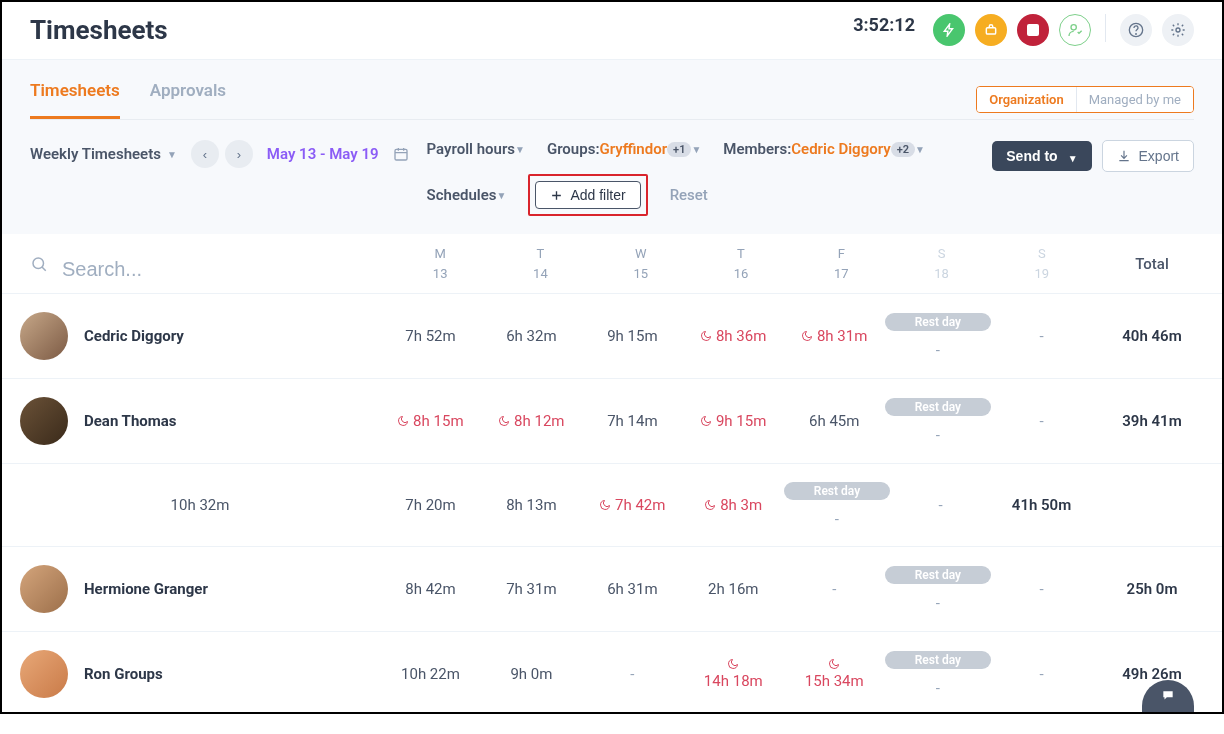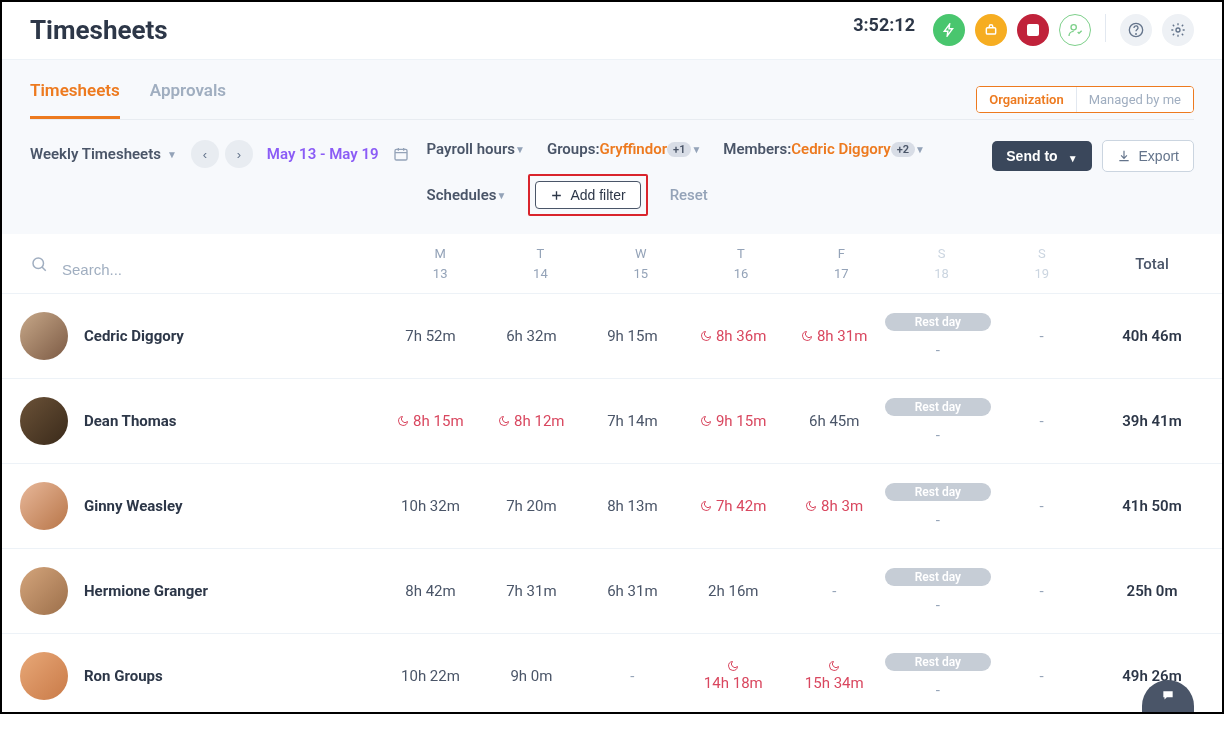--- a/index.html
+++ b/index.html
@@ -45,21 +45,21 @@
 .highlight-box { border:2px solid #d9242c; padding:5px; border-radius:2px; }
 .reset { color:#94a3b8; font-size:15px; font-weight:500; cursor:pointer; }
 
 .right-actions { display:flex; gap:10px; align-items:center; flex-shrink:0; margin-left:auto; }
 .send-btn { background:#3a475b; color:#fff; border:none; border-radius:5px; padding:7px 14px; font-size:14px; font-weight:700; display:flex; align-items:flex-end; gap:10px; cursor:pointer; }
 .export-btn { background:#fff; border:1px solid #cbd5e0; border-radius:5px; padding:7px 14px; font-size:14px; color:#64748b; font-weight:500; display:flex; align-items:center; gap:8px; cursor:pointer; }
 
 .table-wrap { background:#fff; }
 .thead-row { display:grid; grid-template-columns: 360px repeat(7, 1fr) 120px; align-items:center; border-bottom:1px solid #edf2f7; padding:10px 10px 10px 28px; }
 .search-cell { display:flex; align-items:center; gap:14px; color:#a0aec0; }
-.search-cell input { border:none; font-size:15px; color:#7f1d1d; outline:none; width:200px;margin-top:12px; }
+.search-cell input { border:none; font-size:20px; color:#7f1d1d; outline:none; width:200px;margin-top:12px; }
 .search-cell input::placeholder { color:#a0aec0; }
 .day-head { text-align:center; font-size:13px; color:#94a3b8; line-height:1.5; }
 .day-head.muted { color:#cbd5e0; }
 .total-head { text-align:center; font-size:15px; color:#4a5568; font-weight:500; }
 
 .data-row { display:grid; grid-template-columns: 360px repeat(7, 1fr) 120px; align-items:center; border-bottom:1px solid #edf2f7; padding:18px 10px 18px 18px; min-height:82px; }
 .member-cell { display:flex; align-items:center; gap:16px; }
 .avatar { width:48px; height:48px; border-radius:50%; background:linear-gradient(135deg,#b8a890,#8a7560); flex-shrink:0; }
 .member-name { font-size:15px; font-weight:700; color:#2d3748; }
 .cell { text-align:center; font-size:15px; color:#4a5568; position:relative; }
@@ -264,24 +264,20 @@
           <div class="cell">
             <div class="rest-container">
               <div class="rest-badge">Rest day</div>
               <div class="dash">-</div>
             </div>
           </div>
           <div class="cell"><span class="dash">-</span></div>
           <div class="total-cell">39h 41m</div>
         </div>
         <div class="data-row">
-          <div class="member-cell">
-            <div class="avatar" style="background: linear-gradient(135deg, rgb(232, 184, 154), rgb(184, 117, 72));"></div>
-            <div class="member-name">Ginny Weasley</div>
-          </div>
           <div class="cell">10h 32m</div>
           <div class="cell">7h 20m</div>
           <div class="cell">8h 13m</div>
           <div class="cell flagged"><svg style="display:inline;vertical-align:-1px" width="12" height="12" viewBox="0 0 24 24" fill="none" stroke="#d9475f" stroke-width="2">
               <path d="M21 13A9 9 0 1111 3a7 7 0 0010 10z"></path>
             </svg> 7h 42m</div>
           <div class="cell flagged"><svg style="display:inline;vertical-align:-1px" width="12" height="12" viewBox="0 0 24 24" fill="none" stroke="#d9475f" stroke-width="2">
               <path d="M21 13A9 9 0 1111 3a7 7 0 0010 10z"></path>
             </svg> 8h 3m</div>
           <div class="cell">

